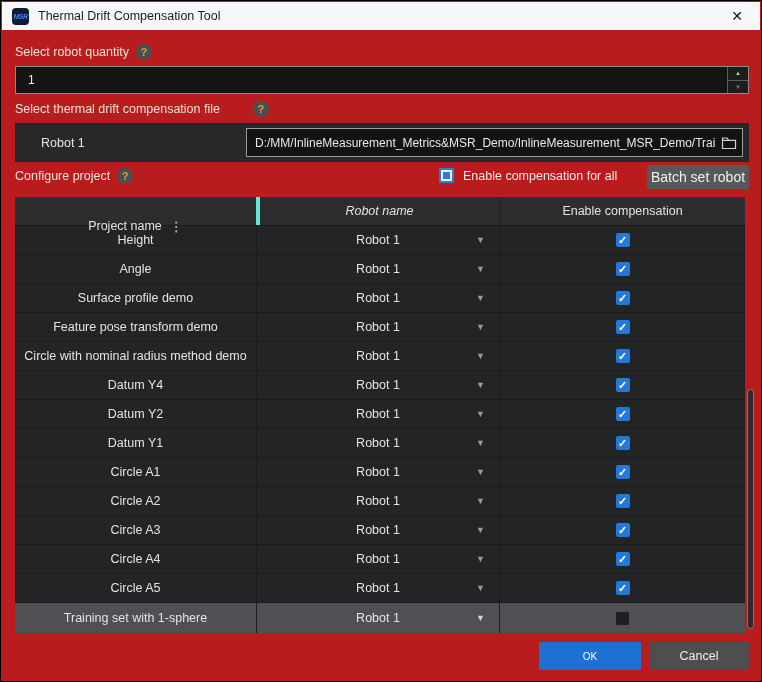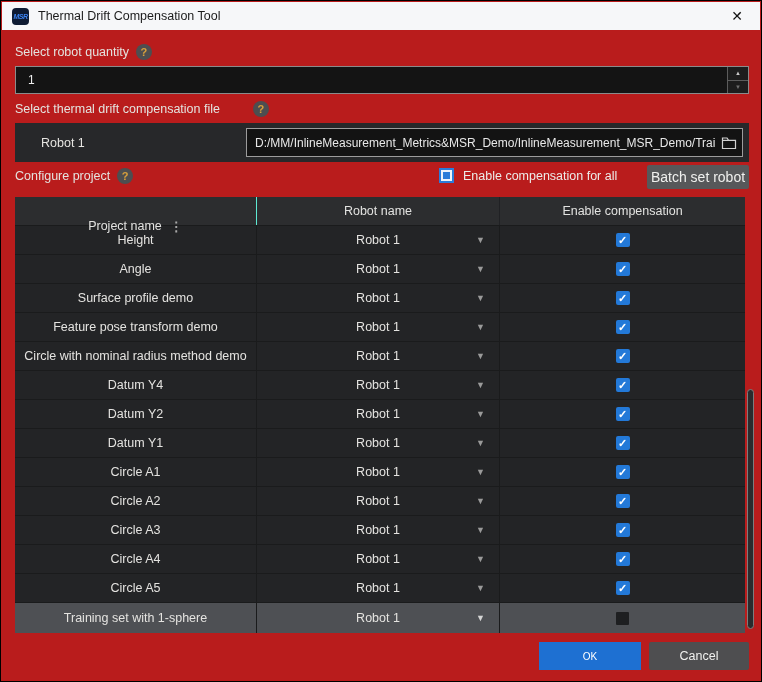--- a/index.html
+++ b/index.html
@@ -63,21 +63,21 @@
   .batch-btn { position:absolute; left:646px; top:164px; width:102px; height:24px;
                background:#57585a; color:#f0f0ee; font-size:14px; border:none;
                border-radius:2px; cursor:pointer; font-family:"Liberation Sans", sans-serif; }
 
   
   .table { position:absolute; left:14px; top:196px; width:730px; height:436px;
            background:#232426; }
   .thead { display:flex; height:28px; background:#2c2d2f; }
   .th { display:flex; align-items:center; justify-content:center;
         color:#e2e2e0; font-size:12.5px; gap:8px; }
-  .th:nth-child(1){ width:241px;margin-top:29px; } .th:nth-child(2){ width:243px; border-left:1px solid #5eead4; }
+  .th:nth-child(1){ width:241px;margin-top:29px; } .th:nth-child(2){ width:243px; border-left:4px solid #5eead4;font-style:italic; }
   .th:nth-child(3){ width:246px; border-left:1px solid #202124; }
   .dots-icon { color:#a8a8a8; font-size:13px; font-weight:bold; cursor:pointer; }
 
   .trow { display:flex; height:29px; border-top:1px solid #1a1b1c; }
   .trow.selected { height:31px; background:#4e5054; }
   .cell { display:flex; align-items:center; justify-content:center;
           color:#e4e3e0; font-size:12.5px; position:relative; }
   .cell.c1 { width:241px; }
   .cell.c2 { width:243px; border-left:1px solid #1a1b1c; }
   .cell.c3 { width:246px; border-left:1px solid #1a1b1c; }

